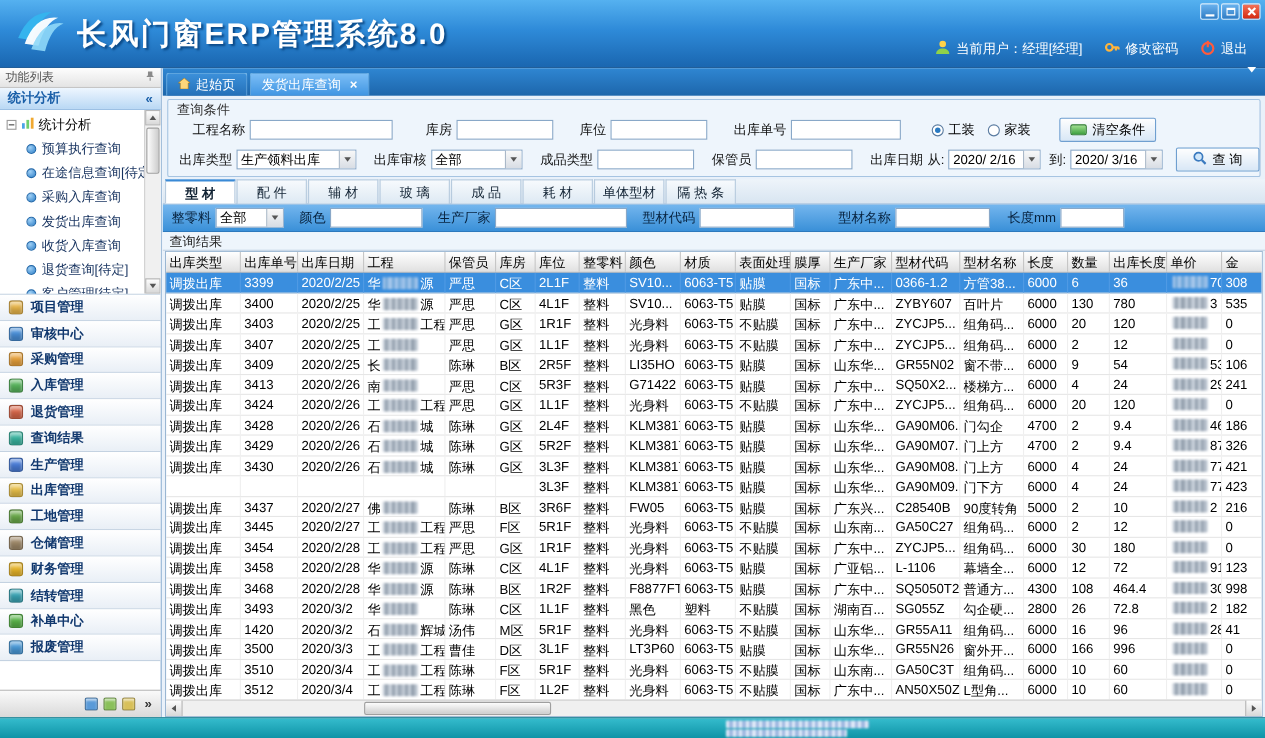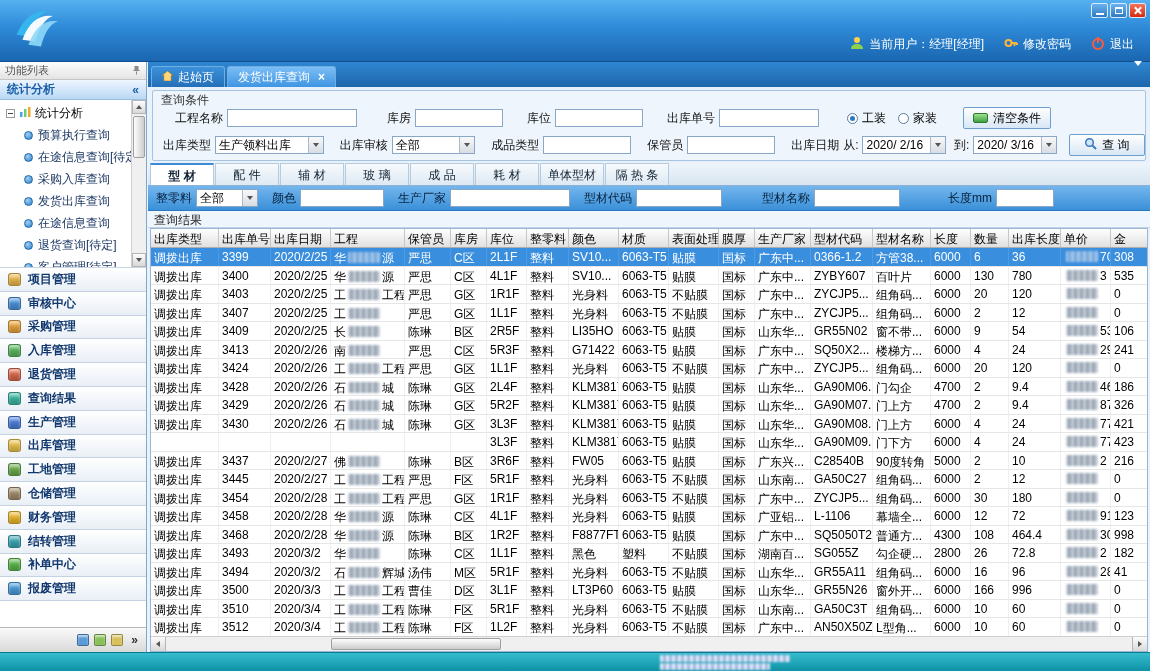--- a/index.html
+++ b/index.html
@@ -104,20 +104,21 @@
 <div id="header">
   <span class="logo">
     <svg width="46" height="42" viewBox="0 0 46 42">
       <g transform="rotate(-10 23 21)">
         <path d="M2 22 Q16 0 36 4 Q24 8 14 26 Z" fill="#35b4ee"></path>
         <path d="M7 28 Q21 4 41 10 Q29 12 19 32 Z" fill="#ffffff" opacity="0.95"></path>
         <path d="M12 34 Q26 10 45 16 Q33 18 24 38 Z" fill="#8fd8f8" opacity="0.9"></path>
       </g>
     </svg>
   </span>
+  <span class="app-title">长风门窗ERP管理系统8.0</span>
   <div class="win-controls">
     <span class="wbtn">
         <span class="ic-min"></span>
       </span>
     <span class="wbtn">
         <span class="ic-max"></span>
       </span>
     <span class="wbtn close">
         <span class="ic-x"></span>
       </span>
@@ -181,21 +182,21 @@
         <div class="tree-item">
           <span class="tbullet"></span>
           <span>采购入库查询</span>
         </div>
         <div class="tree-item">
           <span class="tbullet"></span>
           <span>发货出库查询</span>
         </div>
         <div class="tree-item">
           <span class="tbullet"></span>
-          <span>在途信息查询</span>
+          <span>收货入库查询</span>
         </div>
         <div class="tree-item">
           <span class="tbullet"></span>
           <span>退货查询[待定]</span>
         </div>
         <div class="tree-item">
           <span class="tbullet"></span>
           <span>客户管理[待定]</span>
         </div>
       </div>
@@ -382,21 +383,21 @@
         </span>
     </span>
     <span class="flab" style="margin-left:14px">颜色</span>
     <input class="tbox" style="width: 84px;">
     <span class="flab" style="margin-left:14px">生产厂家</span>
     <input class="tbox" style="width: 120px;">
     <span class="flab" style="margin-left:14px">型材代码</span>
     <input class="tbox" style="width: 86px;">
     <span class="flab" style="margin-left:40px">型材名称</span>
     <input class="tbox" style="width: 86px;">
-    <span class="flab" style="margin-left:48px">长度mm</span>
+    <span class="flab" style="margin-left:16px">长度mm</span>
     <input class="tbox" style="width: 58px;">
   </div>
 
   <div class="results-label">查询结果</div>
 
   <div class="table-wrap">
     <div class="thead" id="thead">
         <div class="th" style="width: 68px;">出库类型</div>
         <div class="th" style="width: 52px;">出库单号</div>
         <div class="th" style="width: 60px;">出库日期</div>
@@ -788,21 +789,21 @@
           <div class="td" style="width: 62px;">SG055Z</div>
           <div class="td" style="width: 58px;">勾企硬...</div>
           <div class="td" style="width: 40px;">2800</div>
           <div class="td" style="width: 38px;">26</div>
           <div class="td" style="width: 52px;">72.8</div>
           <div class="td" style="width: 50px;"><span class="censor"></span>2</div>
           <div class="td" style="width: 40px;">182</div>
         </div>
         <div class="tr">
           <div class="td" style="width: 68px;">调拨出库</div>
-          <div class="td" style="width: 52px;">3494</div>
+          <div class="td" style="width: 52px;">1420</div>
           <div class="td" style="width: 60px;">2020/3/2</div>
           <div class="td" style="width: 74px;">石<span class="censor"></span>辉城</div>
           <div class="td" style="width: 46px;">汤伟</div>
           <div class="td" style="width: 36px;">M区</div>
           <div class="td" style="width: 40px;">5R1F</div>
           <div class="td" style="width: 42px;">整料</div>
           <div class="td" style="width: 50px;">光身料</div>
           <div class="td" style="width: 50px;">6063-T5</div>
           <div class="td" style="width: 50px;">不贴膜</div>
           <div class="td" style="width: 36px;">国标</div>

